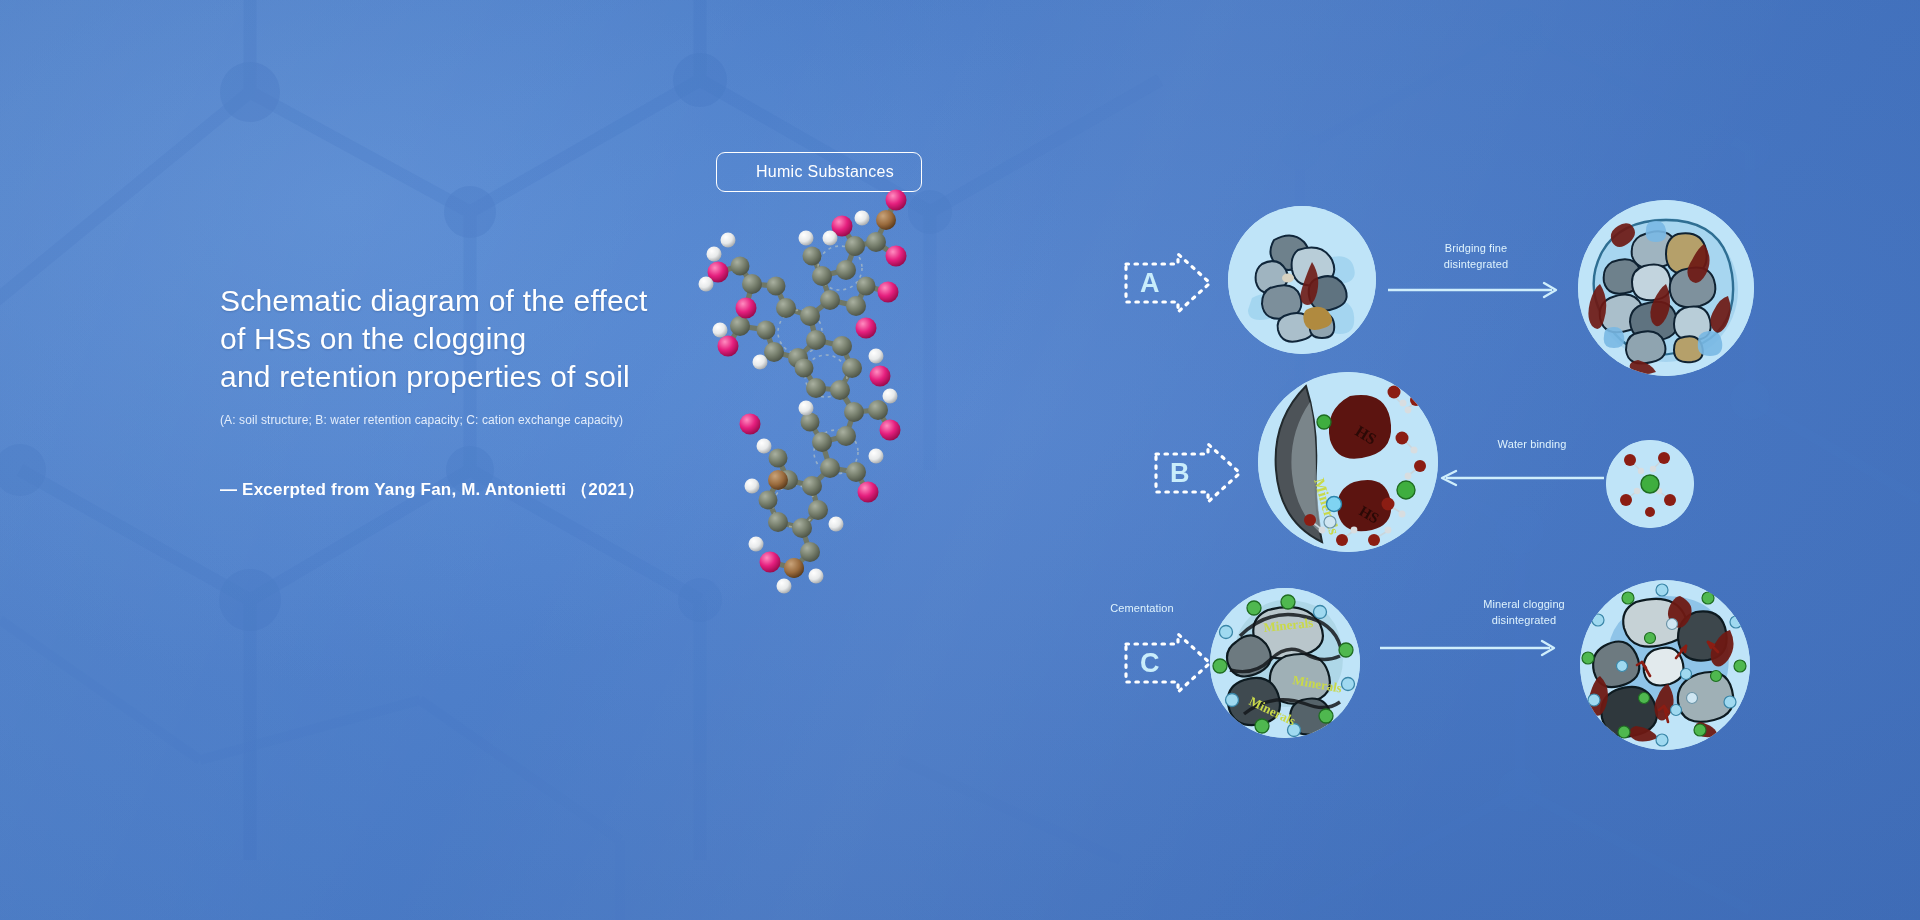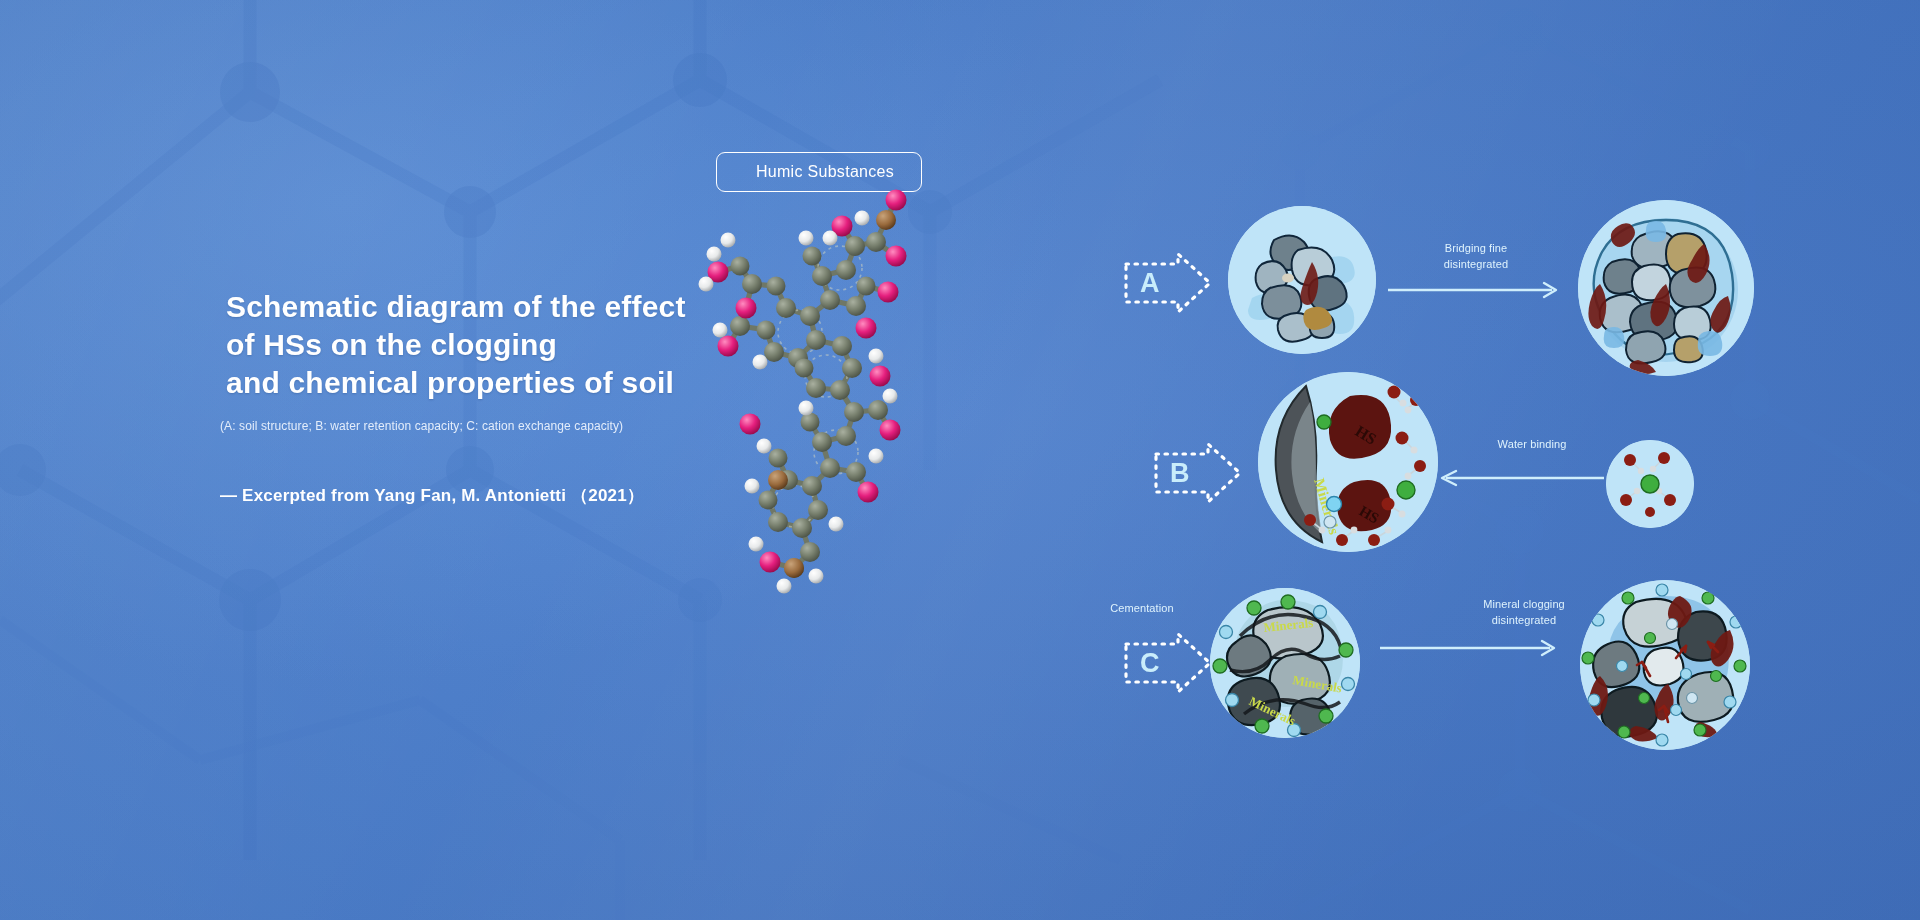--- a/index.html
+++ b/index.html
@@ -18,22 +18,22 @@
   .bg-lattice{position:absolute;inset:0;opacity:.5;pointer-events:none;}
   .bg-sheen{position:absolute;inset:0;pointer-events:none;
     background:linear-gradient(115deg,rgba(255,255,255,.055) 0%,rgba(255,255,255,0) 34%,
                                rgba(255,255,255,.045) 52%,rgba(255,255,255,0) 78%);}
   .bg-vig{position:absolute;inset:0;pointer-events:none;
     background:radial-gradient(130% 110% at 50% 45%,rgba(255,255,255,.05) 0%,rgba(20,50,100,.16) 100%);}
 
   
   .left-block{position:absolute;left:220px;top:282px;width:640px;}
   .headline{
-    color:#ffffff;font-size:30px;line-height:38px;font-weight:bold;
-    letter-spacing:.2px;margin:6px;text-shadow:0 1px 2px rgba(25,55,105,.25);
+    color:#ffffff;font-size:30px;line-height:38px;font-weight:normal;
+    letter-spacing:.2px;margin:0;text-shadow:0 1px 2px rgba(25,55,105,.25);
   }
   .headline div{white-space:nowrap;}
   .subline{
     margin-top:14px;color:#e3edfb;font-size:12px;line-height:20px;
     font-weight:normal;letter-spacing:.1px;white-space:nowrap;
   }
   .credit{
     margin-top:48px;color:#ffffff;font-size:17px;font-weight:bold;
     letter-spacing:.2px;white-space:nowrap;
   }
@@ -134,21 +134,21 @@
       <path d="M900 760 L1120 860"></path>
     </g>
   </svg>
   <div class="bg-sheen"></div>
   <div class="bg-vig"></div>
 
   <div class="left-block">
     <h1 class="headline">
       <div>Schematic diagram of the effect</div>
       <div>of HSs on the clogging</div>
-      <div>and chemical properties of soil</div>
+      <div>and retention properties of soil</div>
     </h1>
     <div class="subline">(A: soil structure; B: water retention capacity; C: cation exchange capacity)</div>
     <div class="credit">— Excerpted from Yang Fan, M. Antonietti （2021）</div>
   </div>
 
   <div class="hs-pill">
     <span>Humic Substances</span>
   </div>
 
   <svg class="molecule" viewBox="0 0 280 420">

